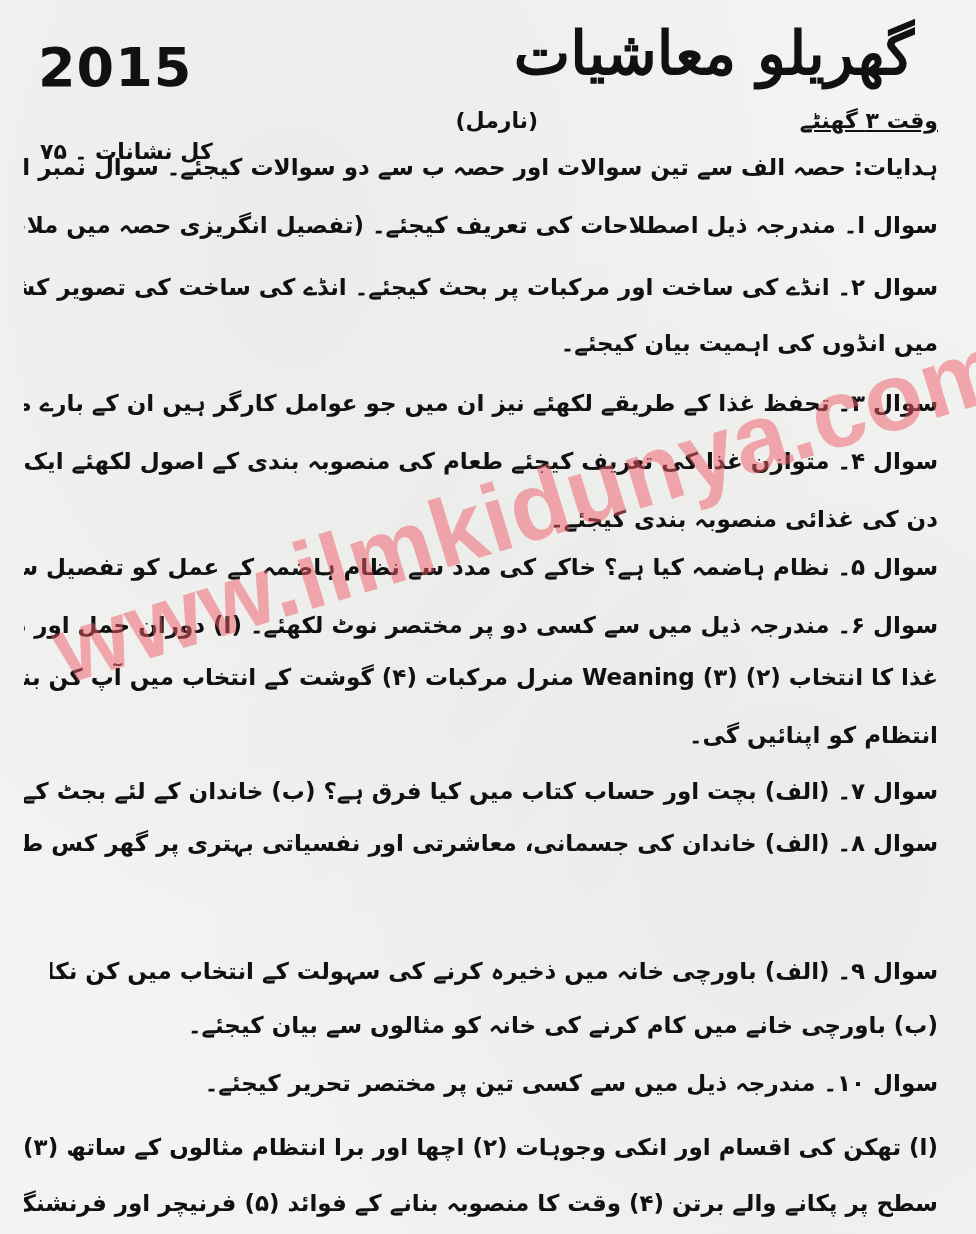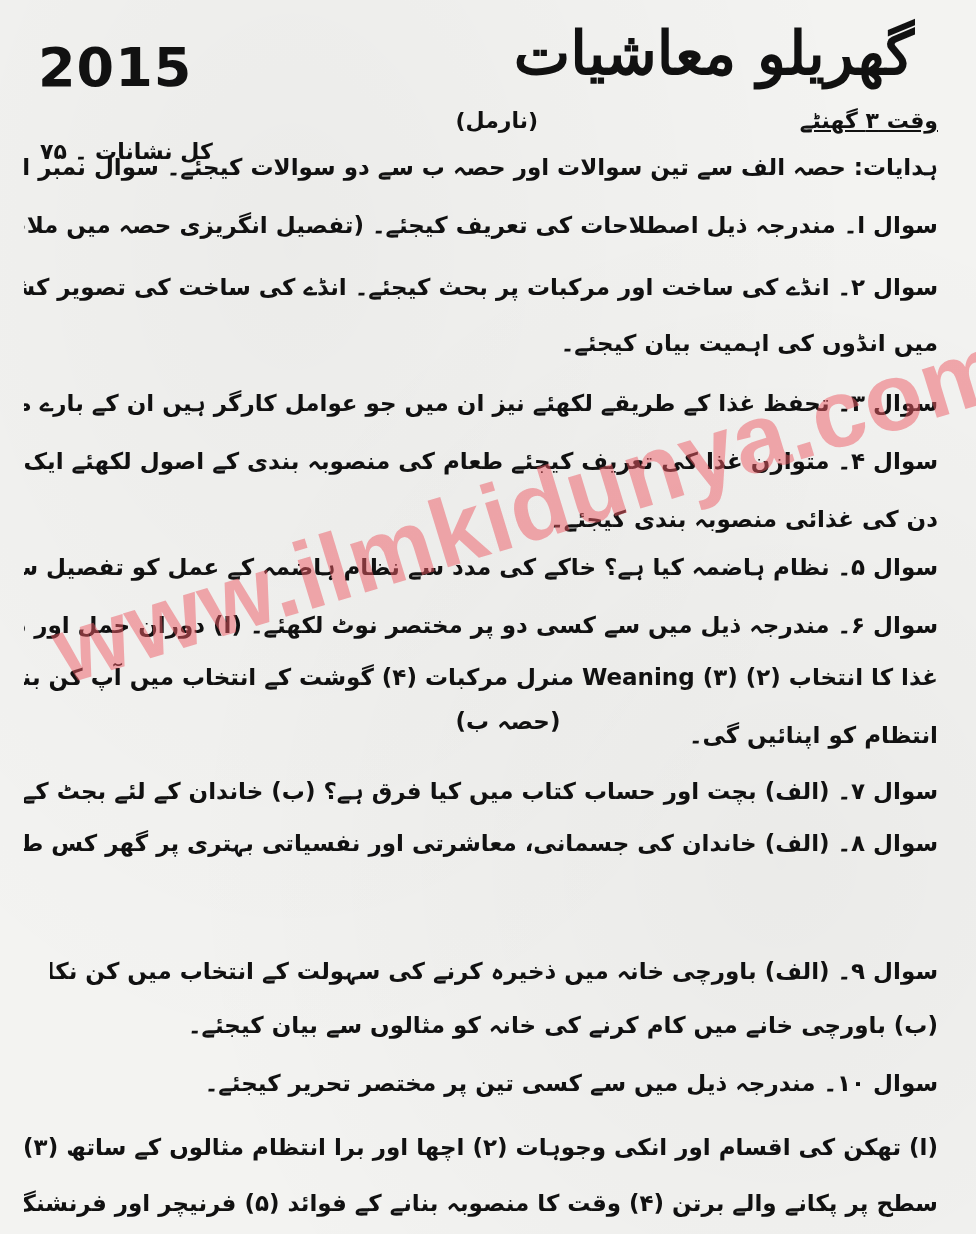--- a/index.html
+++ b/index.html
@@ -82,21 +82,20 @@
 
   <div class="line justify" style="top:444px">سوال ۴۔  متوازن غذا کی تعریف کیجئے طعام کی منصوبہ بندی کے اصول لکھئے ایک نارمل بالغ عورت کے لئے ایک</div>
   <div class="line" style="top:502px">دن کی غذائی منصوبہ بندی کیجئے۔</div>
 
   <div class="line" style="top:550px">سوال ۵۔  نظام ہاضمہ کیا ہے؟ خاکے کی مدد سے نظام ہاضمہ کے عمل کو تفصیل سے بیان کیجئے۔</div>
 
   <div class="line justify" style="top:608px">سوال ۶۔  مندرجہ ذیل میں سے کسی دو پر مختصر نوٹ لکھئے۔  (ا) دوران حمل اور دودھ پلانے کے دوران ماں کی</div>
   <div class="line justify" style="top:660px">غذا کا انتخاب  (۲) Weaning  (۳) منرل مرکبات  (۴) گوشت کے انتخاب میں آپ کن بنیادی</div>
   <div class="line" style="top:718px">انتظام کو اپنائیں گی۔</div>
 
-  <div class="line center" style="top:704px; text-align:center; padding-left:40px">(حصہ ب)</div>
 
   <div class="line justify" style="top:774px">سوال ۷۔ (الف)  بچت اور حساب کتاب میں کیا فرق ہے؟ (ب)  خاندان کے لئے بجٹ کے فوائد لکھئے۔</div>
 
   <div class="line justify" style="top:826px">سوال ۸۔ (الف)   خاندان کی جسمانی، معاشرتی اور نفسیاتی بہتری پر گھر کس طرح اثر انداز ہوتا ہے؟ ہر پہلو کو</div>
 
   <div class="line" style="top:954px; left:50px">سوال ۹۔ (الف)    باورچی خانہ میں ذخیرہ کرنے کی سہولت کے انتخاب میں کن نکات کو مدنظر رکھیں گی؟</div>
   <div class="line" style="top:1008px">(ب)    باورچی خانے میں کام کرنے کی خانہ کو مثالوں سے بیان کیجئے۔</div>
 
   <div class="line" style="top:1066px">سوال ۱۰۔  مندرجہ ذیل میں سے کسی تین پر مختصر تحریر کیجئے۔</div>
   <div class="line justify" style="top:1130px">(ا)    تھکن کی اقسام اور انکی وجوہات    (۲)  اچھا اور برا انتظام مثالوں کے ساتھ   (۳)  چولھے کی</div>

